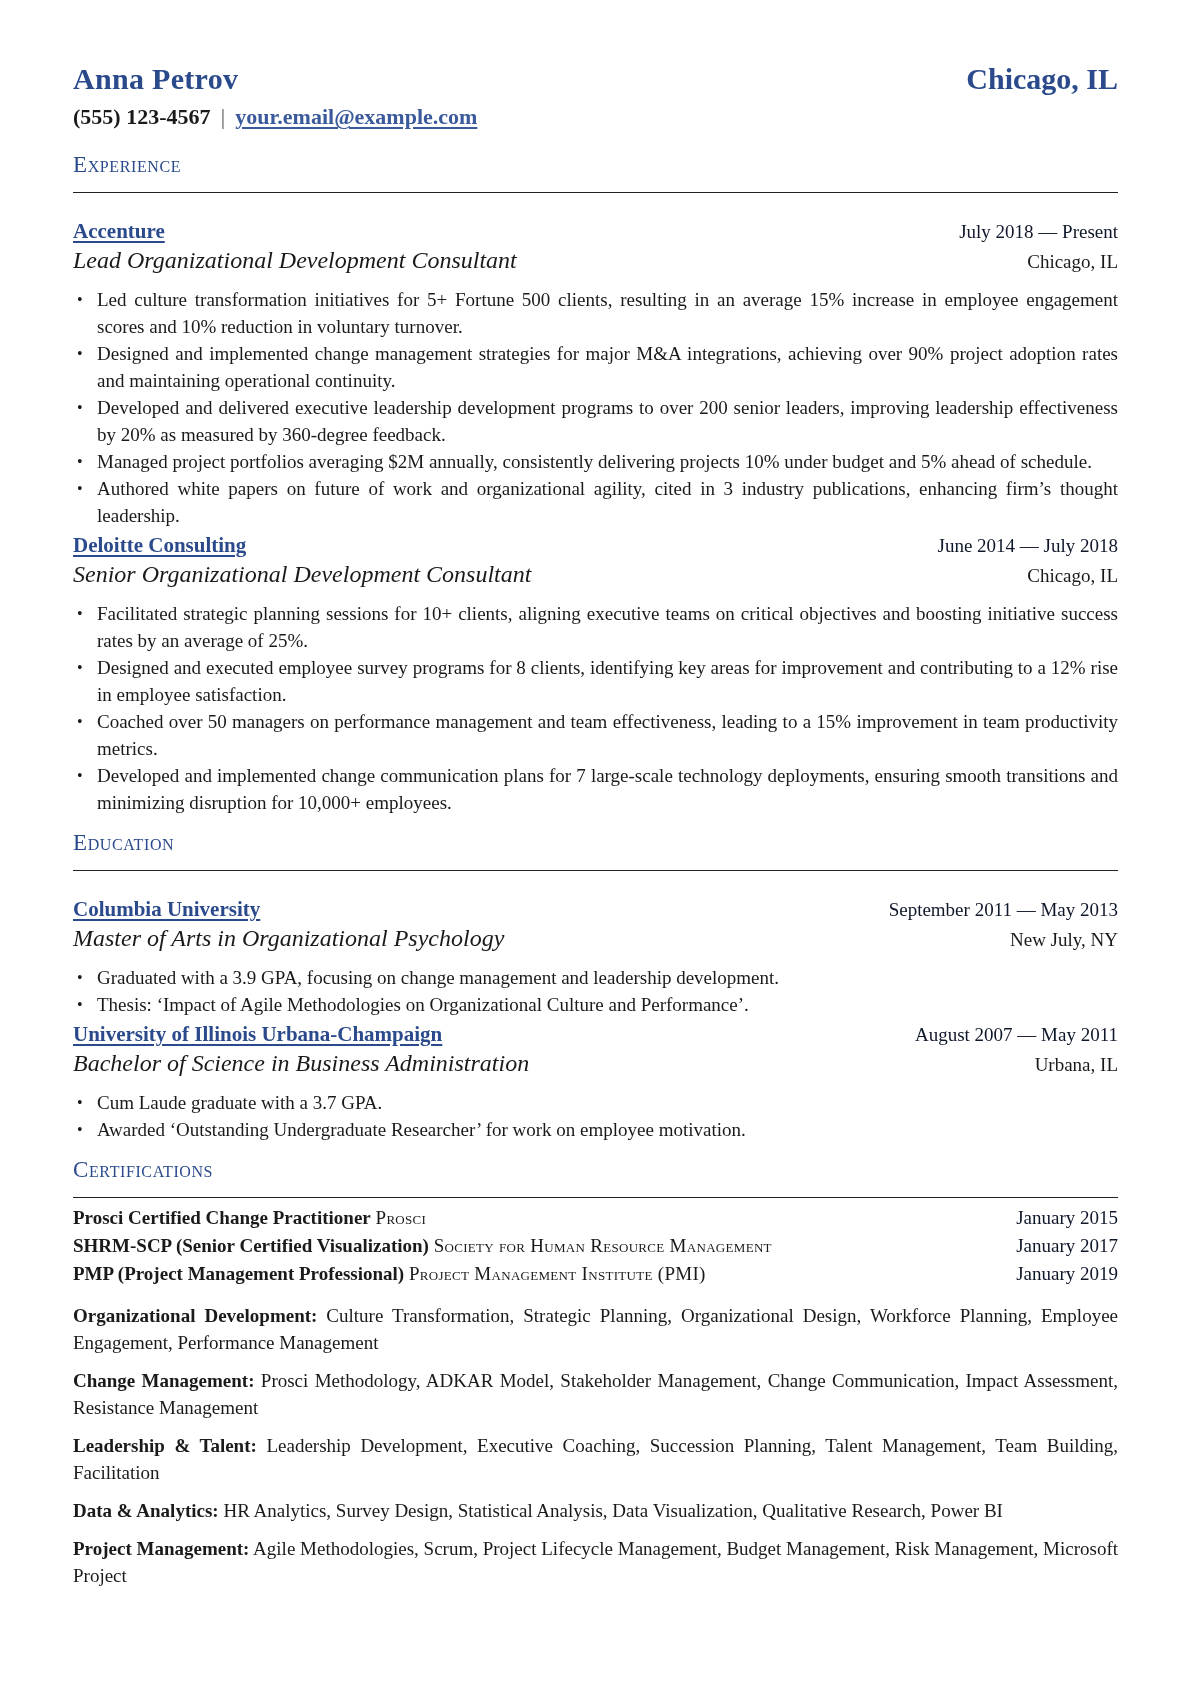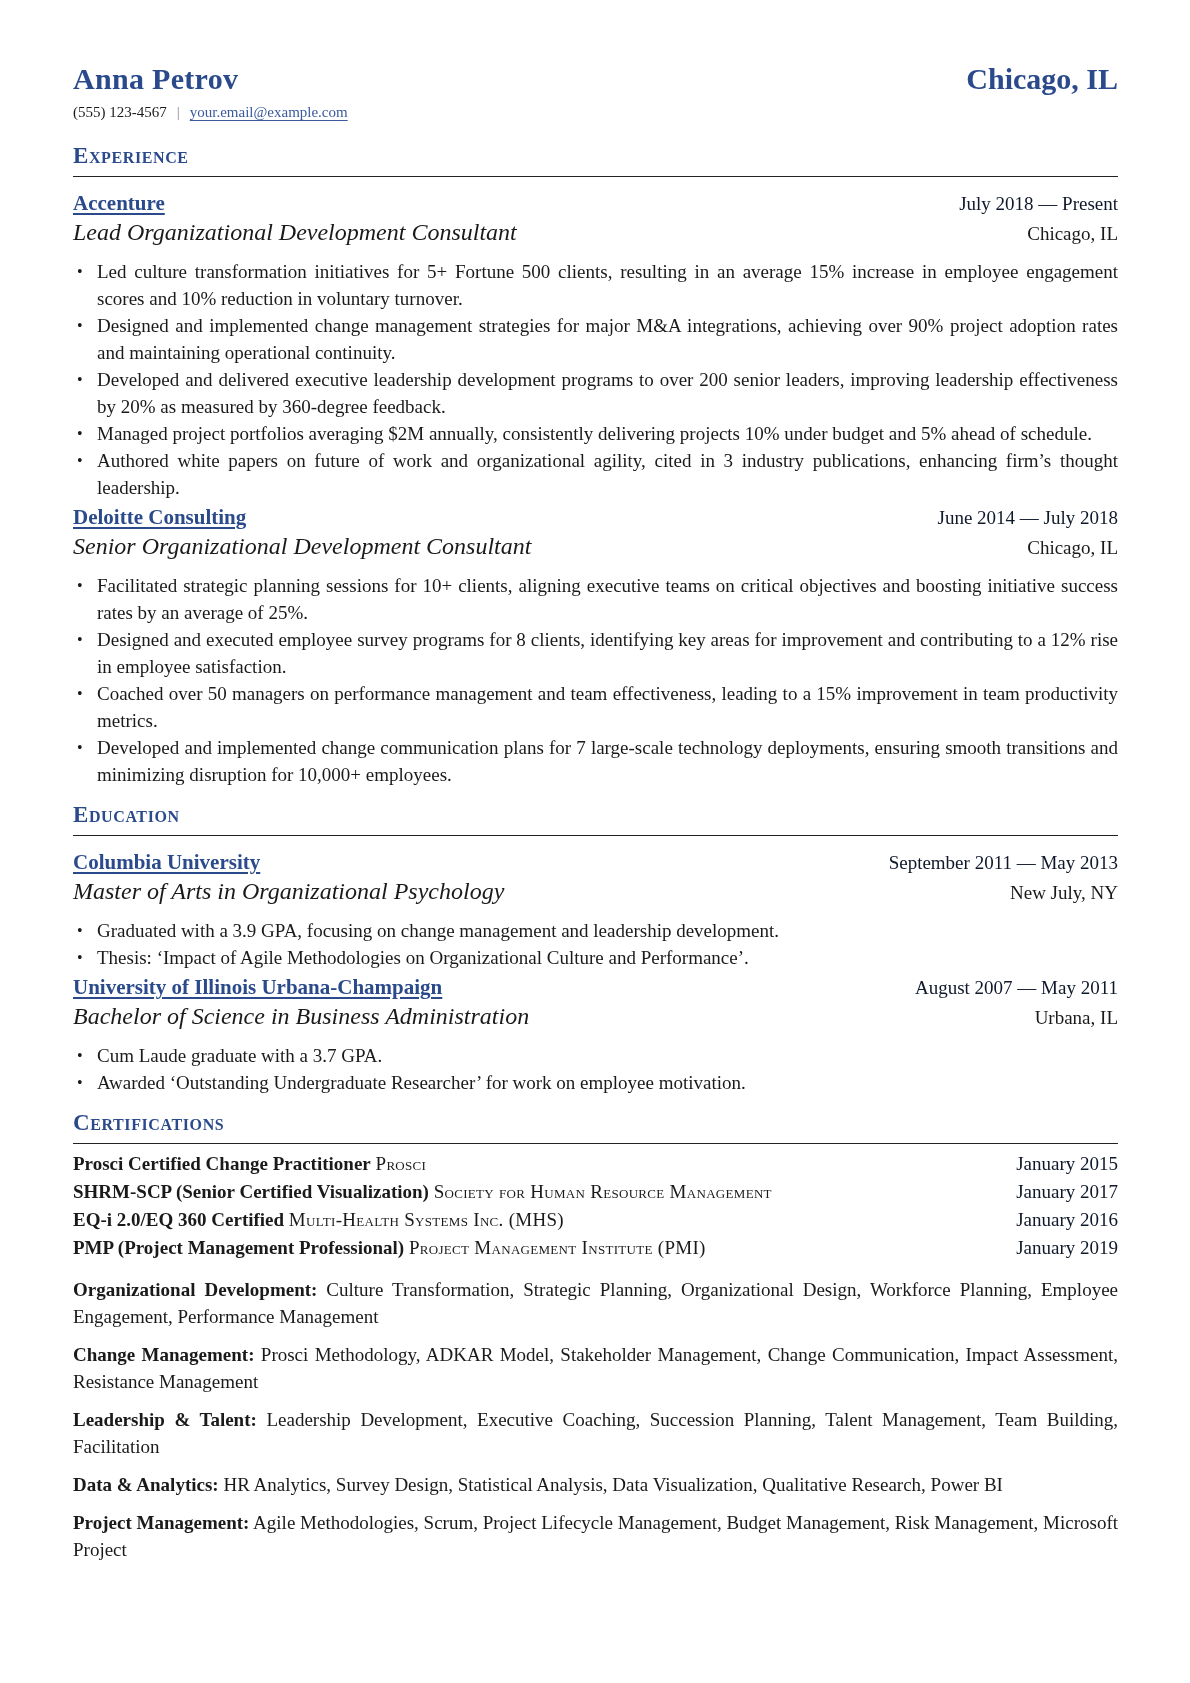--- a/index.html
+++ b/index.html
@@ -2,28 +2,28 @@
 <html><head>
 <meta charset="utf-8">
 <style>
   html, body { margin: 0; padding: 0; background: #ffffff; }
   body { width: 1190px; height: 1683px; position: relative; overflow: hidden;
          font-family: "Liberation Serif", "DejaVu Serif", serif; color: #1a1a1a; font-size: 19px; }
   .page { position: absolute; left: 73px; top: 62px; width: 1045px; }
   .header-row { display: flex; justify-content: space-between; align-items: flex-end; }
   .name { font-size: 30px; font-weight: bold; color: #2a4a8c; letter-spacing: 0.3px; }
   .city { font-size: 30px; font-weight: bold; color: #2a4a8c; }
-  .contact { margin-top: 8px; font-size: 15px; }
+  .contact { margin-top: 8px; font-size: 22px; font-weight: bold; }
   .contact .sep { color: #888; margin: 0 10px; }
   .contact a { color: #3a5a9c; text-decoration: underline; text-underline-offset: 3px; }
   .section { margin-top: 14px; }
-  .section-title { font-size: 23px; font-weight: bold; color: #2a4a8c; font-variant: small-caps;
+  .section-title { font-size: 23px; font-weight: normal; color: #2a4a8c; font-variant: small-caps;
                    letter-spacing: 0.6px; line-height: 26px; border-bottom: 1.3px solid #222;
-                   padding-bottom: 7px; }
-  .entry { margin-top: 12px; }
+                   padding-bottom: 14px; }
+  .entry { margin-top: 24px; }
   .entry-row { display: flex; justify-content: space-between; align-items: baseline; line-height: 28px; }
   .org { font-size: 21px; font-weight: bold; color: #2a4a8c; text-decoration: underline;
          text-decoration-thickness: 1.5px; text-underline-offset: 3px; }
   .dates { color: #0f172a; font-size: 19px; }
   .role { font-style: italic; font-size: 24px; }
   .loc { font-size: 19px; }
   ul.bullets { margin: 10px 0 0 0; padding-left: 24px; list-style: none; }
   ul.bullets li { position: relative; line-height: 27px; text-align: justify; }
   ul.bullets li::before { content: "•"; position: absolute; left: -20px; top: 0; font-size: 16px; }
   .cert-row { display: flex; justify-content: space-between; align-items: flex-start; line-height: 28px; gap: 28px; }
@@ -124,24 +124,20 @@
     <div style="margin-top:6px;">
       <div class="cert-row">
         <span><span class="cert-name">Prosci Certified Change Practitioner</span> <span class="cert-issuer">Prosci</span></span>
         <span class="dates">January 2015</span>
       </div>
       <div class="cert-row">
         <span><span class="cert-name">SHRM-SCP (Senior Certified Visualization)</span> <span class="cert-issuer">Society for Human Resource Management</span></span>
         <span class="dates">January 2017</span>
       </div>
       <div class="cert-row">
-        <span><span class="cert-name">EQ-i 2.0/EQ 360 Certified</span> <span class="cert-issuer">Multi-Health Systems Inc. (MHS)</span></span>
-        <span class="dates">January 2016</span>
-      </div>
-      <div class="cert-row">
         <span><span class="cert-name">PMP (Project Management Professional)</span> <span class="cert-issuer">Project Management Institute (PMI)</span></span>
         <span class="dates">January 2019</span>
       </div>
     </div>
   </div>
 
   <div class="section">
     <div class="skill">
       <span class="skill-label">Organizational Development:</span>
       <span>Culture Transformation, Strategic Planning, Organizational Design, Workforce Planning, Employee Engagement, Performance Management</span>

